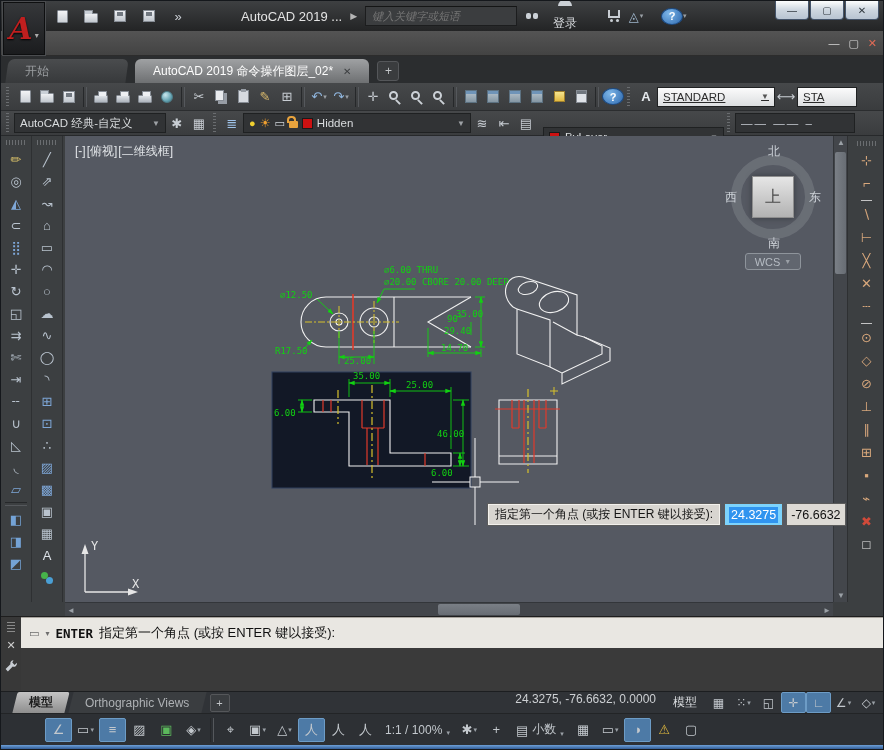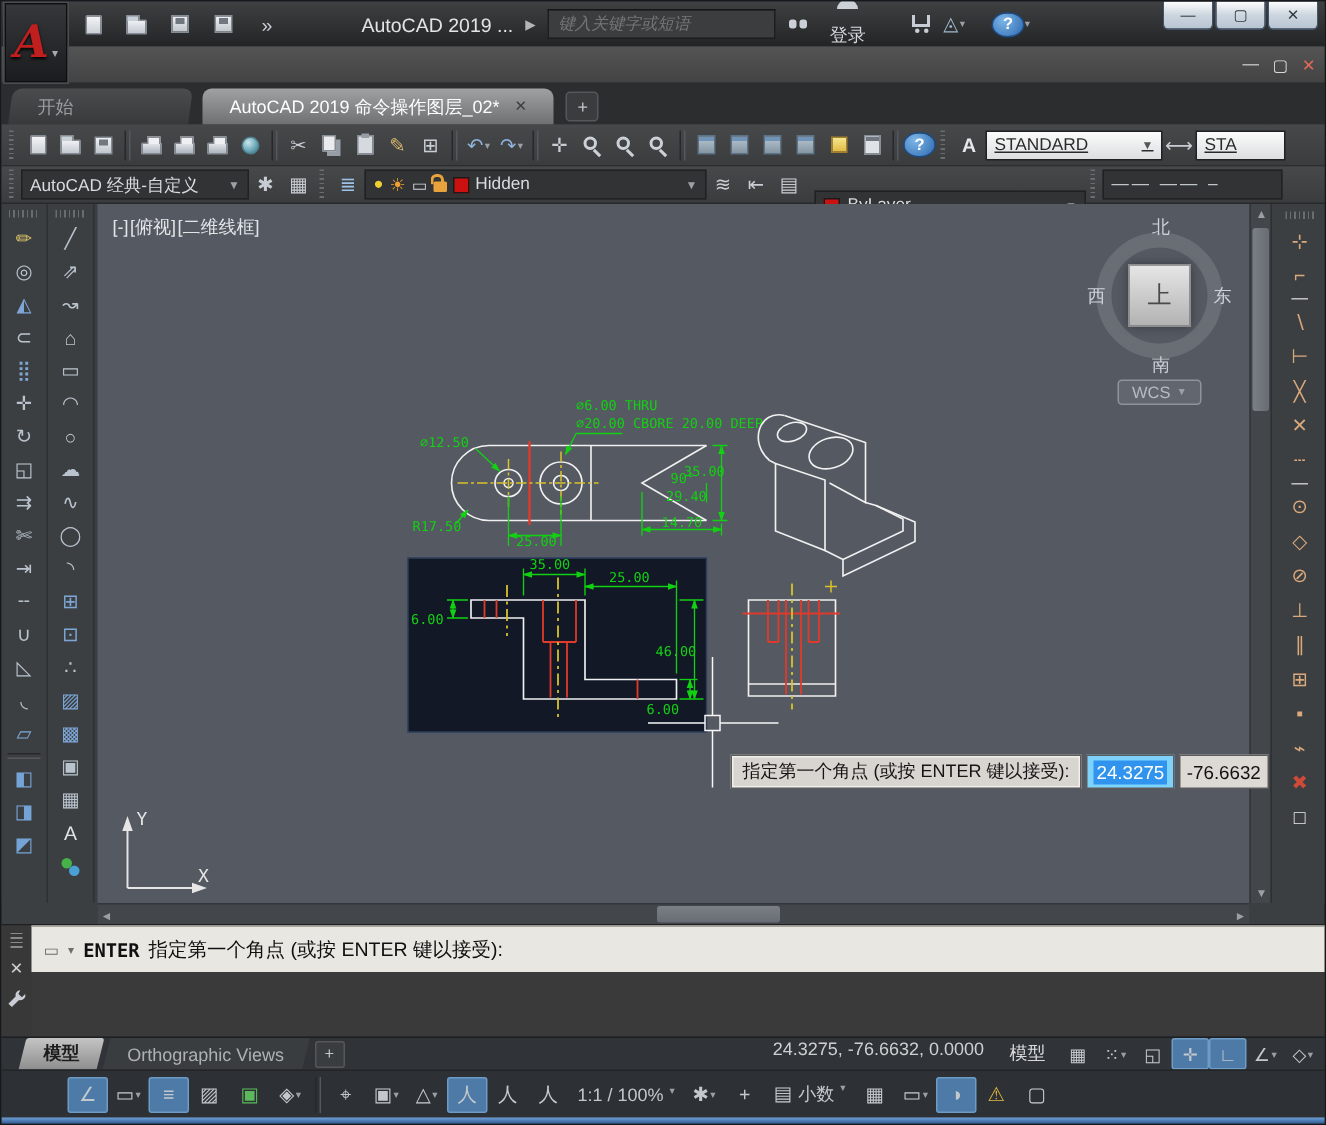--- a/index.html
+++ b/index.html
@@ -131,21 +131,21 @@
 #ltab-model span{transform:skewX(14deg);}
 #ltab-ortho{color:#aeb1b4;transform:skewX(-14deg);background:#3a3d40;margin-left:4px;}
 #ltab-ortho span{transform:skewX(14deg);}
 #ltab-plus{width:20px;height:18px;background:#3a3d40;border:1px solid #55575a;border-radius:2px;color:#c3c6c9;display:flex;align-items:center;justify-content:center;margin-left:6px;font-size:11px;}
 #sright{margin-left:auto;display:flex;gap:2px;padding-right:4px;}
 #coords{color:#cdd0d3;font-size:12px;margin-right:8px;white-space:nowrap;}
 #model-btn{color:#d8dbde;font-size:12px;padding:0 7px;height:20px;display:flex;align-items:center;}
 #srow1 .tb,#srow2 .tb{min-width:25px;height:21px;font-size:12px;color:#c3c8cd;}
 #srow2 .tb{min-width:27px;height:24px;font-size:13px;}
 #srow2 .tb.sep{min-width:4px;width:4px;}
-#scale-lab,#units-grp{color:#c3c8cd;font-size:12px;display:flex;align-items:flex-start;gap:4px;padding:0 6px;white-space:nowrap;}
+#scale-lab,#units-grp{color:#c3c8cd;font-size:12px;display:flex;align-items:flex-end;gap:4px;padding:0 6px;white-space:nowrap;}
 .scar{font-size:7px;color:#9aa0a6;}
 #watermark{left:548px;top:694px;width:336px;height:52px;z-index:60;display:flex;align-items:center;justify-content:center;color:rgba(255,255,255,.93);font-size:29px;font-weight:bold;letter-spacing:1px;text-shadow:0 0 2px #000,2px 2px 3px rgba(0,0,0,.85),-1px -1px 2px rgba(0,0,0,.6);white-space:nowrap;}
 #bottomstrip{left:0;top:744px;width:884px;height:6px;background:linear-gradient(#6ea0d8,#38639c 60%,#274b78);}
 svg text{font-family:"DejaVu Sans Mono",monospace;}
 </style>
 </head>
 <body>
 
 <div id="app">
 

